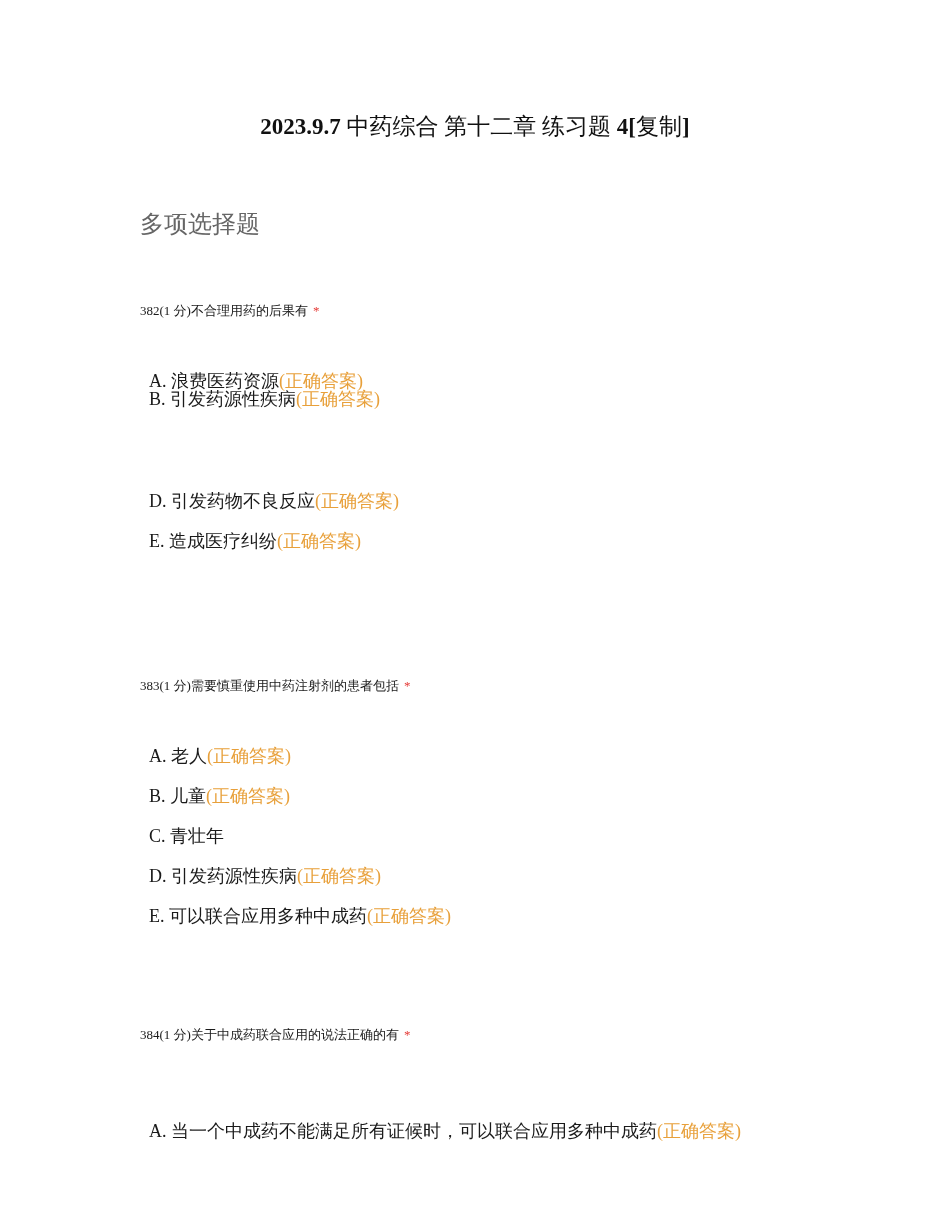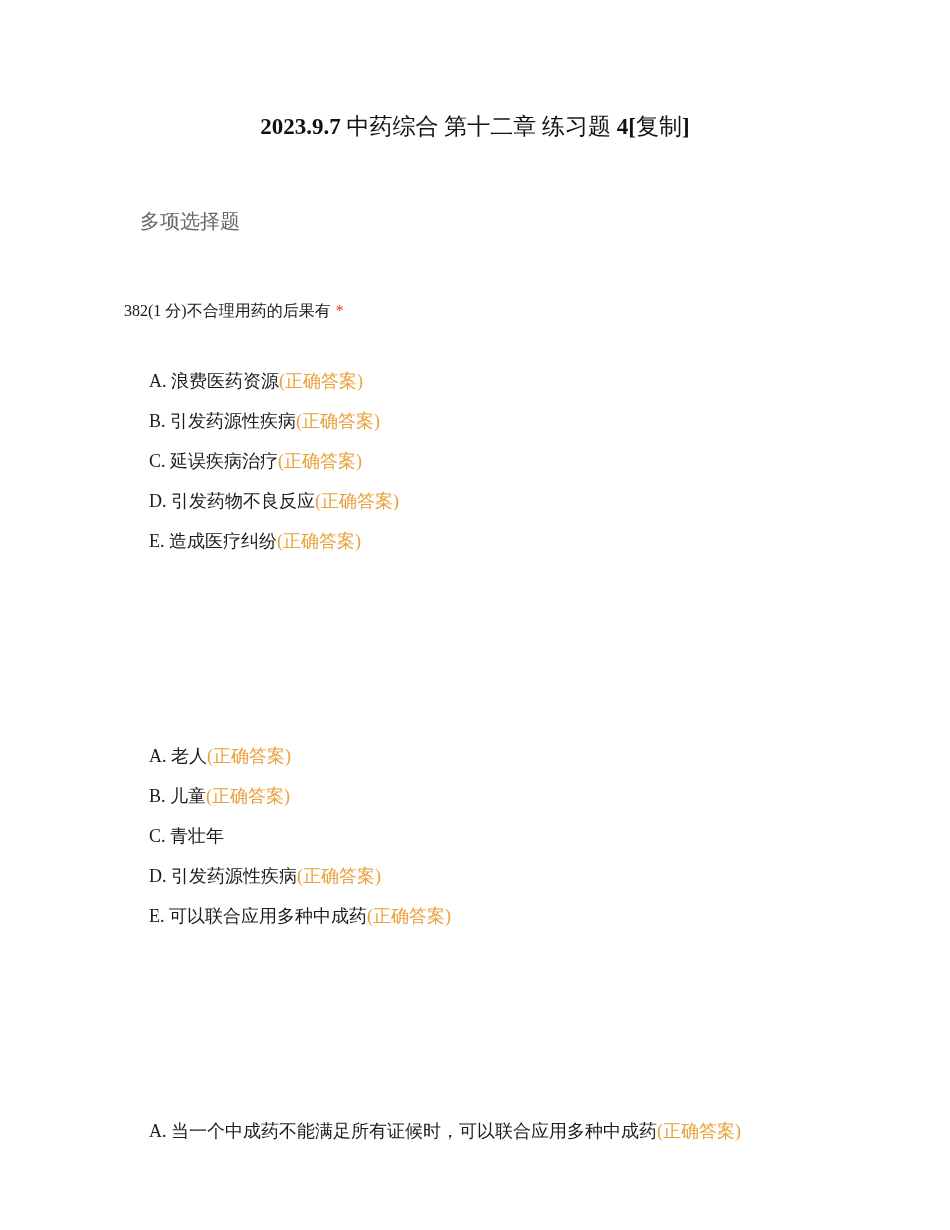--- a/index.html
+++ b/index.html
@@ -1,21 +1,21 @@
 <!DOCTYPE html>
 <html><head>
 <meta charset="utf-8">
 <style>
   html, body { margin: 0; padding: 0; background: #ffffff; }
   body { width: 950px; height: 1230px; position: relative; overflow: hidden; color: #1a1a1a; font-family: "Liberation Serif", "DejaVu Serif", serif; }
   .page { position: absolute; left: 0; top: 0; width: 950px; height: 1230px; padding-left: 18px; }
   .title { position: absolute; left: 0; width: 950px; top: 111px; text-align: center; font-size: 23px; line-height: 32px; color: #111; }
   .title .b { font-weight: bold; }
-  .section { position: absolute; left: 140px; top: 208px; font-size: 20px; color: #666; font-family: "Liberation Sans", "DejaVu Sans", sans-serif; }
-  .q { position: absolute; left: 124px; font-size: 16px; line-height: 24px; color: #1a1a1a; }
+  .section { position: absolute; left: 140px; top: 208px; font-size: 24px; color: #666; font-family: "Liberation Sans", "DejaVu Sans", sans-serif; }
+  .q { position: absolute; left: 140px; font-size: 13px; line-height: 24px; color: #1a1a1a; }
   .q .req { color: #e53935; margin-left: 5px; }
   .opt { position: absolute; left: 149px; font-size: 18px; line-height: 24px; color: #1a1a1a; margin-top: 24px; }
   .opt .ans { color: #e8a03a; }
   .exp { position: absolute; left: 140px; width: 672px; font-size: 18px; line-height: 25px; color: #1a1a1a; }
   .exp .lbl { font-weight: bold; }
 </style>
 </head>
 <body>
 
 <div class="page">
@@ -23,26 +23,31 @@
   <div class="title">
     <span class="b">2023.9.7</span><span> 中药综合 第十二章 练习题 </span><span class="b">4[</span><span>复制</span><span class="b">]</span>
   </div>
 
   <div class="section">多项选择题</div>
 
   <div class="q" style="top:299px">
     <span>382(1 分)不合理用药的后果有</span><span class="req">*</span>
   </div>
   <div class="opt" style="top:345px"><span>A. 浪费医药资源</span><span class="ans">(正确答案)</span></div>
-  <div class="opt" style="top:385px"><span>B. 引发药源性疾病</span><span class="ans">(正确答案)</span></div>
-  <div class="opt" style="top:425px"><span>C. 延误疾病治疗</span><span class="ans">(正确答案)</span></div>
+  <div class="opt" style="top:363px"><span>B. 引发药源性疾病</span><span class="ans">(正确答案)</span></div>
   <div class="opt" style="top:505px"><span>E. 造成医疗纠纷</span><span class="ans">(正确答案)</span></div>
   <div class="opt" style="top:465px"><span>D. 引发药物不良反应</span><span class="ans">(正确答案)</span></div>
 
+  <div class="q" style="top:674px">
+    <span>383(1 分)需要慎重使用中药注射剂的患者包括</span><span class="req">*</span>
+  </div>
   <div class="opt" style="top:720px"><span>A. 老人</span><span class="ans">(正确答案)</span></div>
   <div class="opt" style="top:760px"><span>B. 儿童</span><span class="ans">(正确答案)</span></div>
   <div class="opt" style="top:800px"><span>C. 青壮年</span><span class="ans"></span></div>
   <div class="opt" style="top:840px"><span>D. 引发药源性疾病</span><span class="ans">(正确答案)</span></div>
   <div class="opt" style="top:880px"><span>E. 可以联合应用多种中成药</span><span class="ans">(正确答案)</span></div>
 
+  <div class="q" style="top:1023px">
+    <span>384(1 分)关于中成药联合应用的说法正确的有</span><span class="req">*</span>
+  </div>
   <div class="opt" style="top:1095px"><span>A. 当一个中成药不能满足所有证候时，可以联合应用多种中成药</span><span class="ans">(正确答案)</span></div>
 
 </div>
 
 </body></html>

